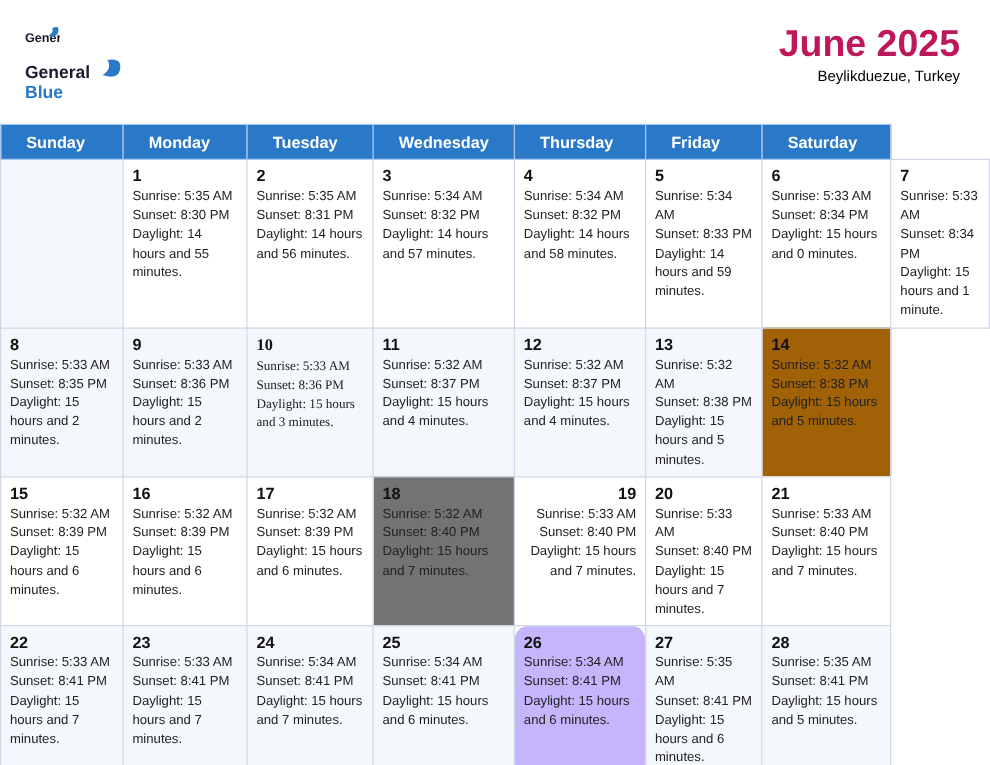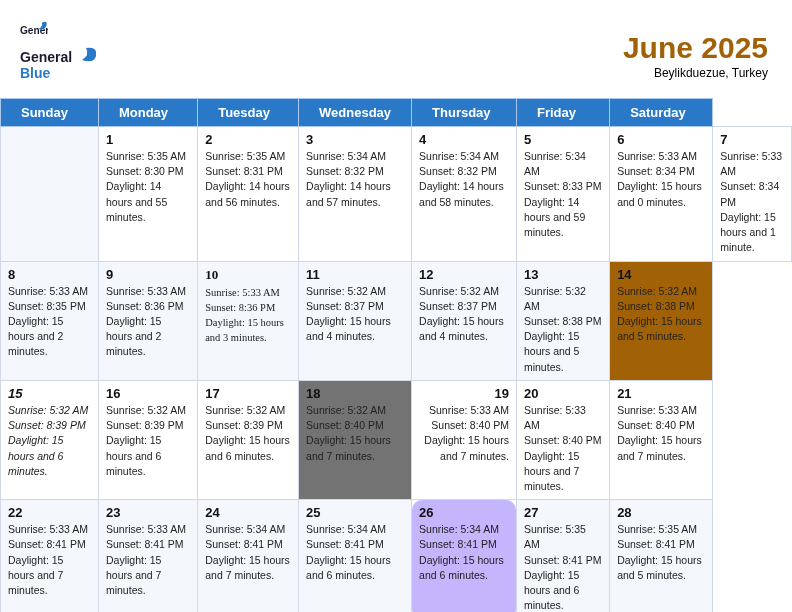--- a/index.html
+++ b/index.html
@@ -26,23 +26,22 @@
     .logo-icon {
       width: 28px;
       height: 28px;
     }
     .title-block {
       text-align: right;
     }
     .month-title {
       font-size: 30px;
       font-weight: bold;
-      color: #a16207;
+      color: #be185d;
       line-height: 1.2;
-      margin-top: 12px;
     }
     .location {
       font-size: 12px;
       color: #000000;
     }
     .calendar {
       width: 100%;
       border-collapse: collapse;
       flex: 1;
       margin: 0 0 0 0;
@@ -193,21 +192,21 @@
           <td style="background: rgb(244, 247, 252);">
             <span class="day-num">13</span>
             <div class="day-info">Sunrise: 5:32 AM<br>Sunset: 8:38 PM<br>Daylight: 15 hours and 5 minutes.</div>
           </td>
           <td style="background: #a16207;">
             <span class="day-num">14</span>
             <div class="day-info">Sunrise: 5:32 AM<br>Sunset: 8:38 PM<br>Daylight: 15 hours and 5 minutes.</div>
           </td>
         </tr>
         <tr>
-          <td style="background: rgb(255, 255, 255); font-style: italic;">
+          <td style="background: rgb(255, 255, 255);">
             <span class="day-num">15</span>
             <div class="day-info">Sunrise: 5:32 AM<br>Sunset: 8:39 PM<br>Daylight: 15 hours and 6 minutes.</div>
           </td>
           <td style="background: rgb(255, 255, 255);">
             <span class="day-num">16</span>
             <div class="day-info">Sunrise: 5:32 AM<br>Sunset: 8:39 PM<br>Daylight: 15 hours and 6 minutes.</div>
           </td>
           <td style="background: rgb(255, 255, 255);">
             <span class="day-num">17</span>
             <div class="day-info">Sunrise: 5:32 AM<br>Sunset: 8:39 PM<br>Daylight: 15 hours and 6 minutes.</div>

